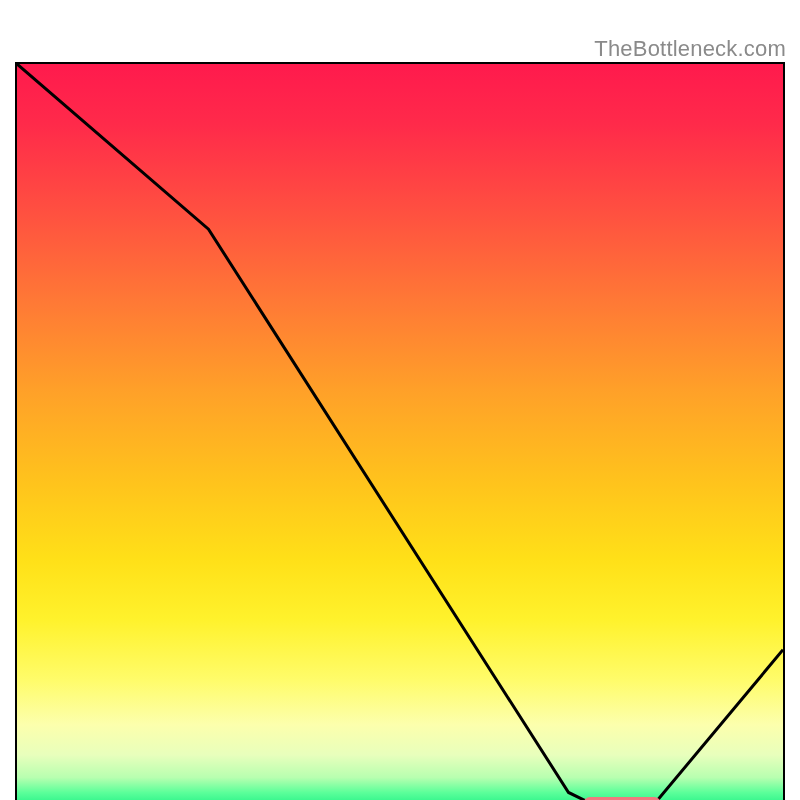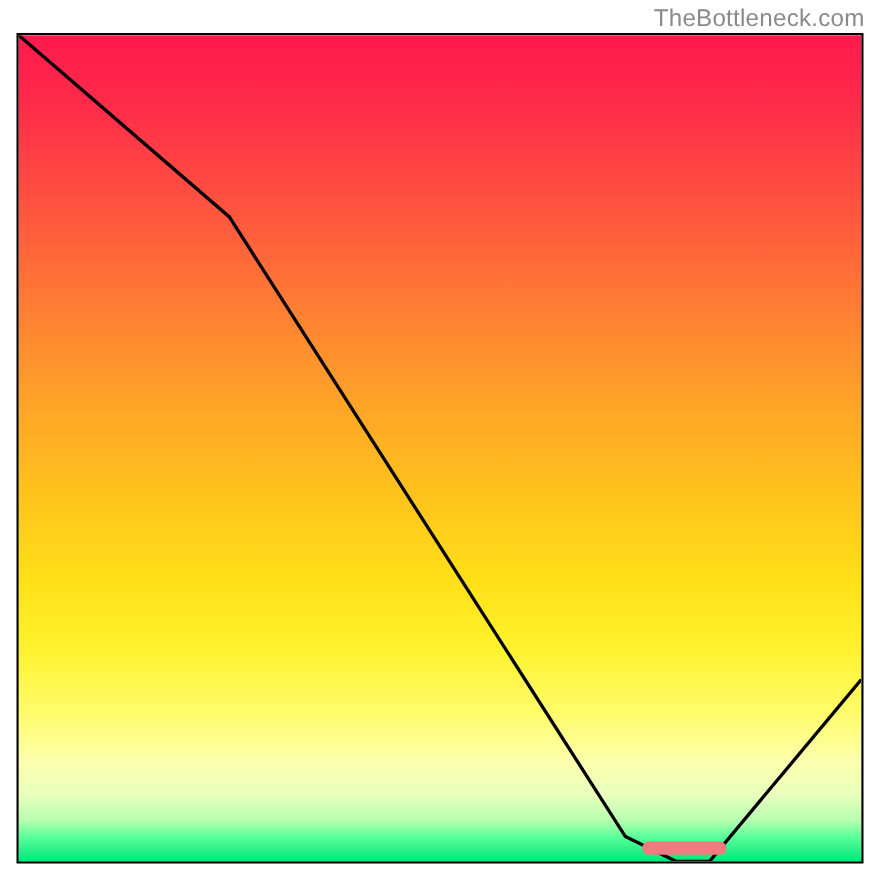--- a/index.html
+++ b/index.html
@@ -8,20 +8,21 @@
     width: 800px;
     height: 800px;
     overflow: hidden;
     font-family: Arial, Helvetica, sans-serif;
     background: #fff;
   }
   .chart-container {
     position: relative;
     width: 800px;
     height: 672px;
+    margin-top: 32px;
   }
   .plot-area {
     position: absolute;
     left: 15px;
     top: 30px;
     width: 770px;
     height: 755px;
     border: 2px solid #000;
     box-sizing: border-box;
     overflow: hidden;

